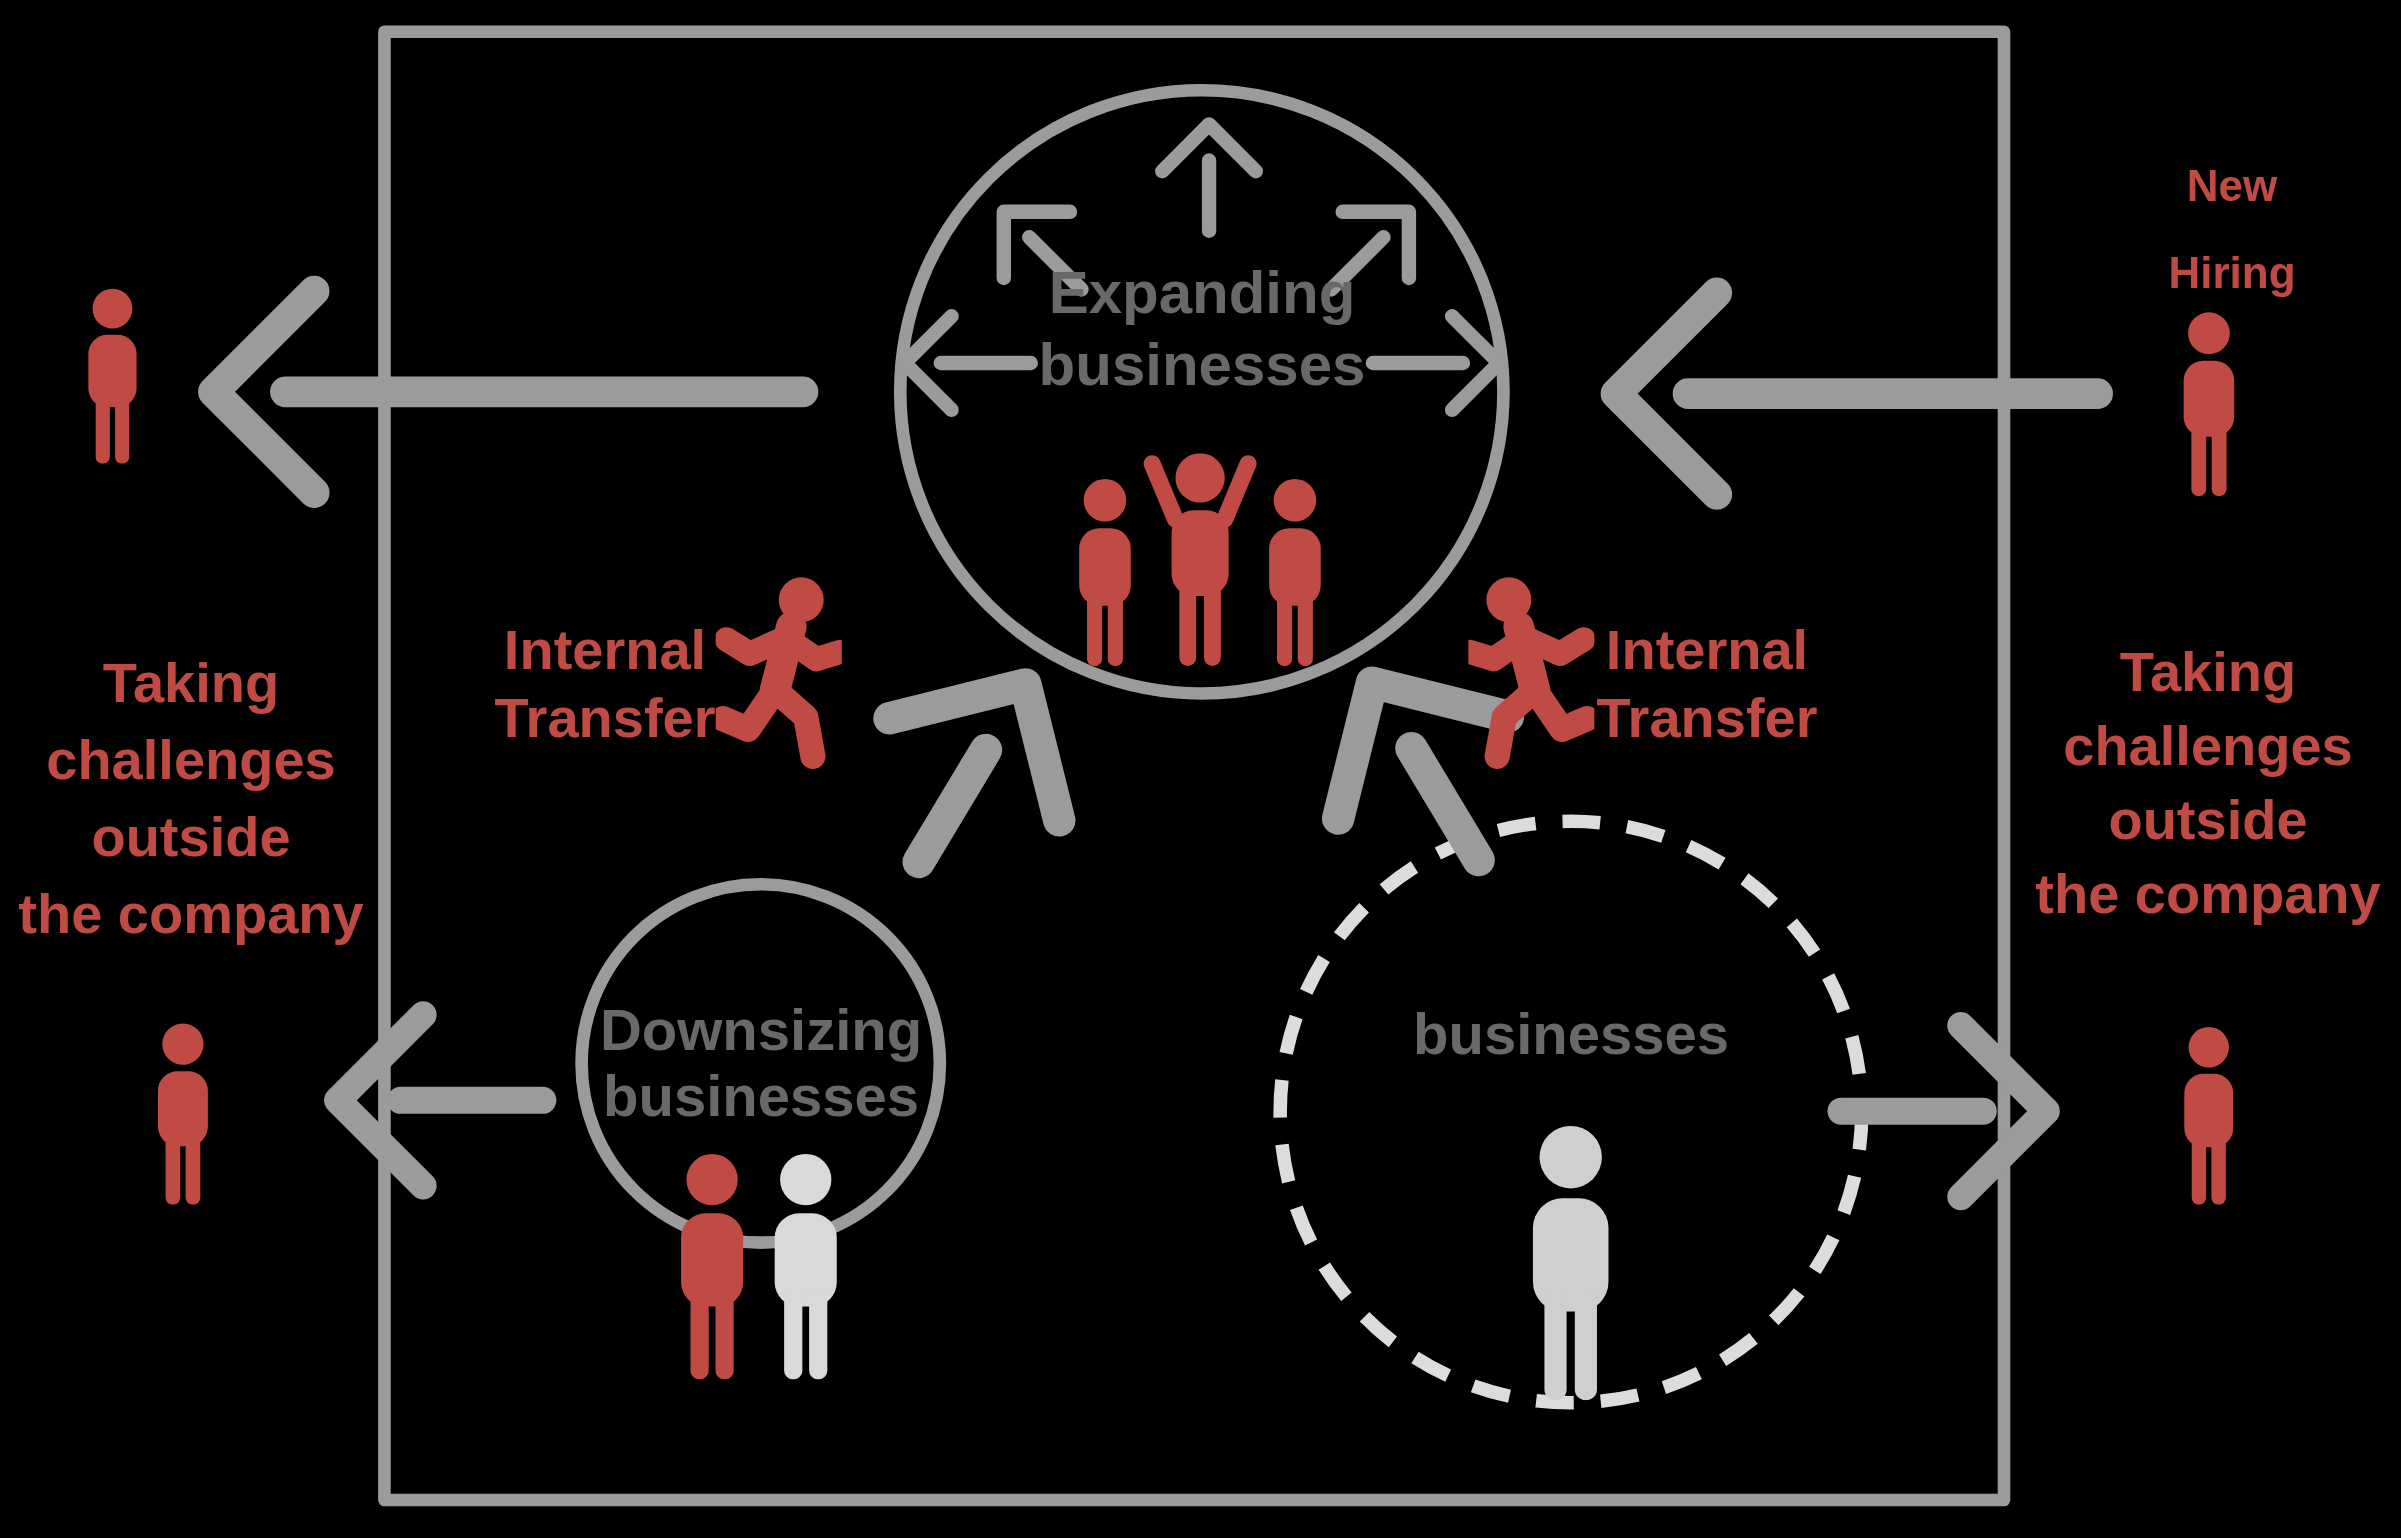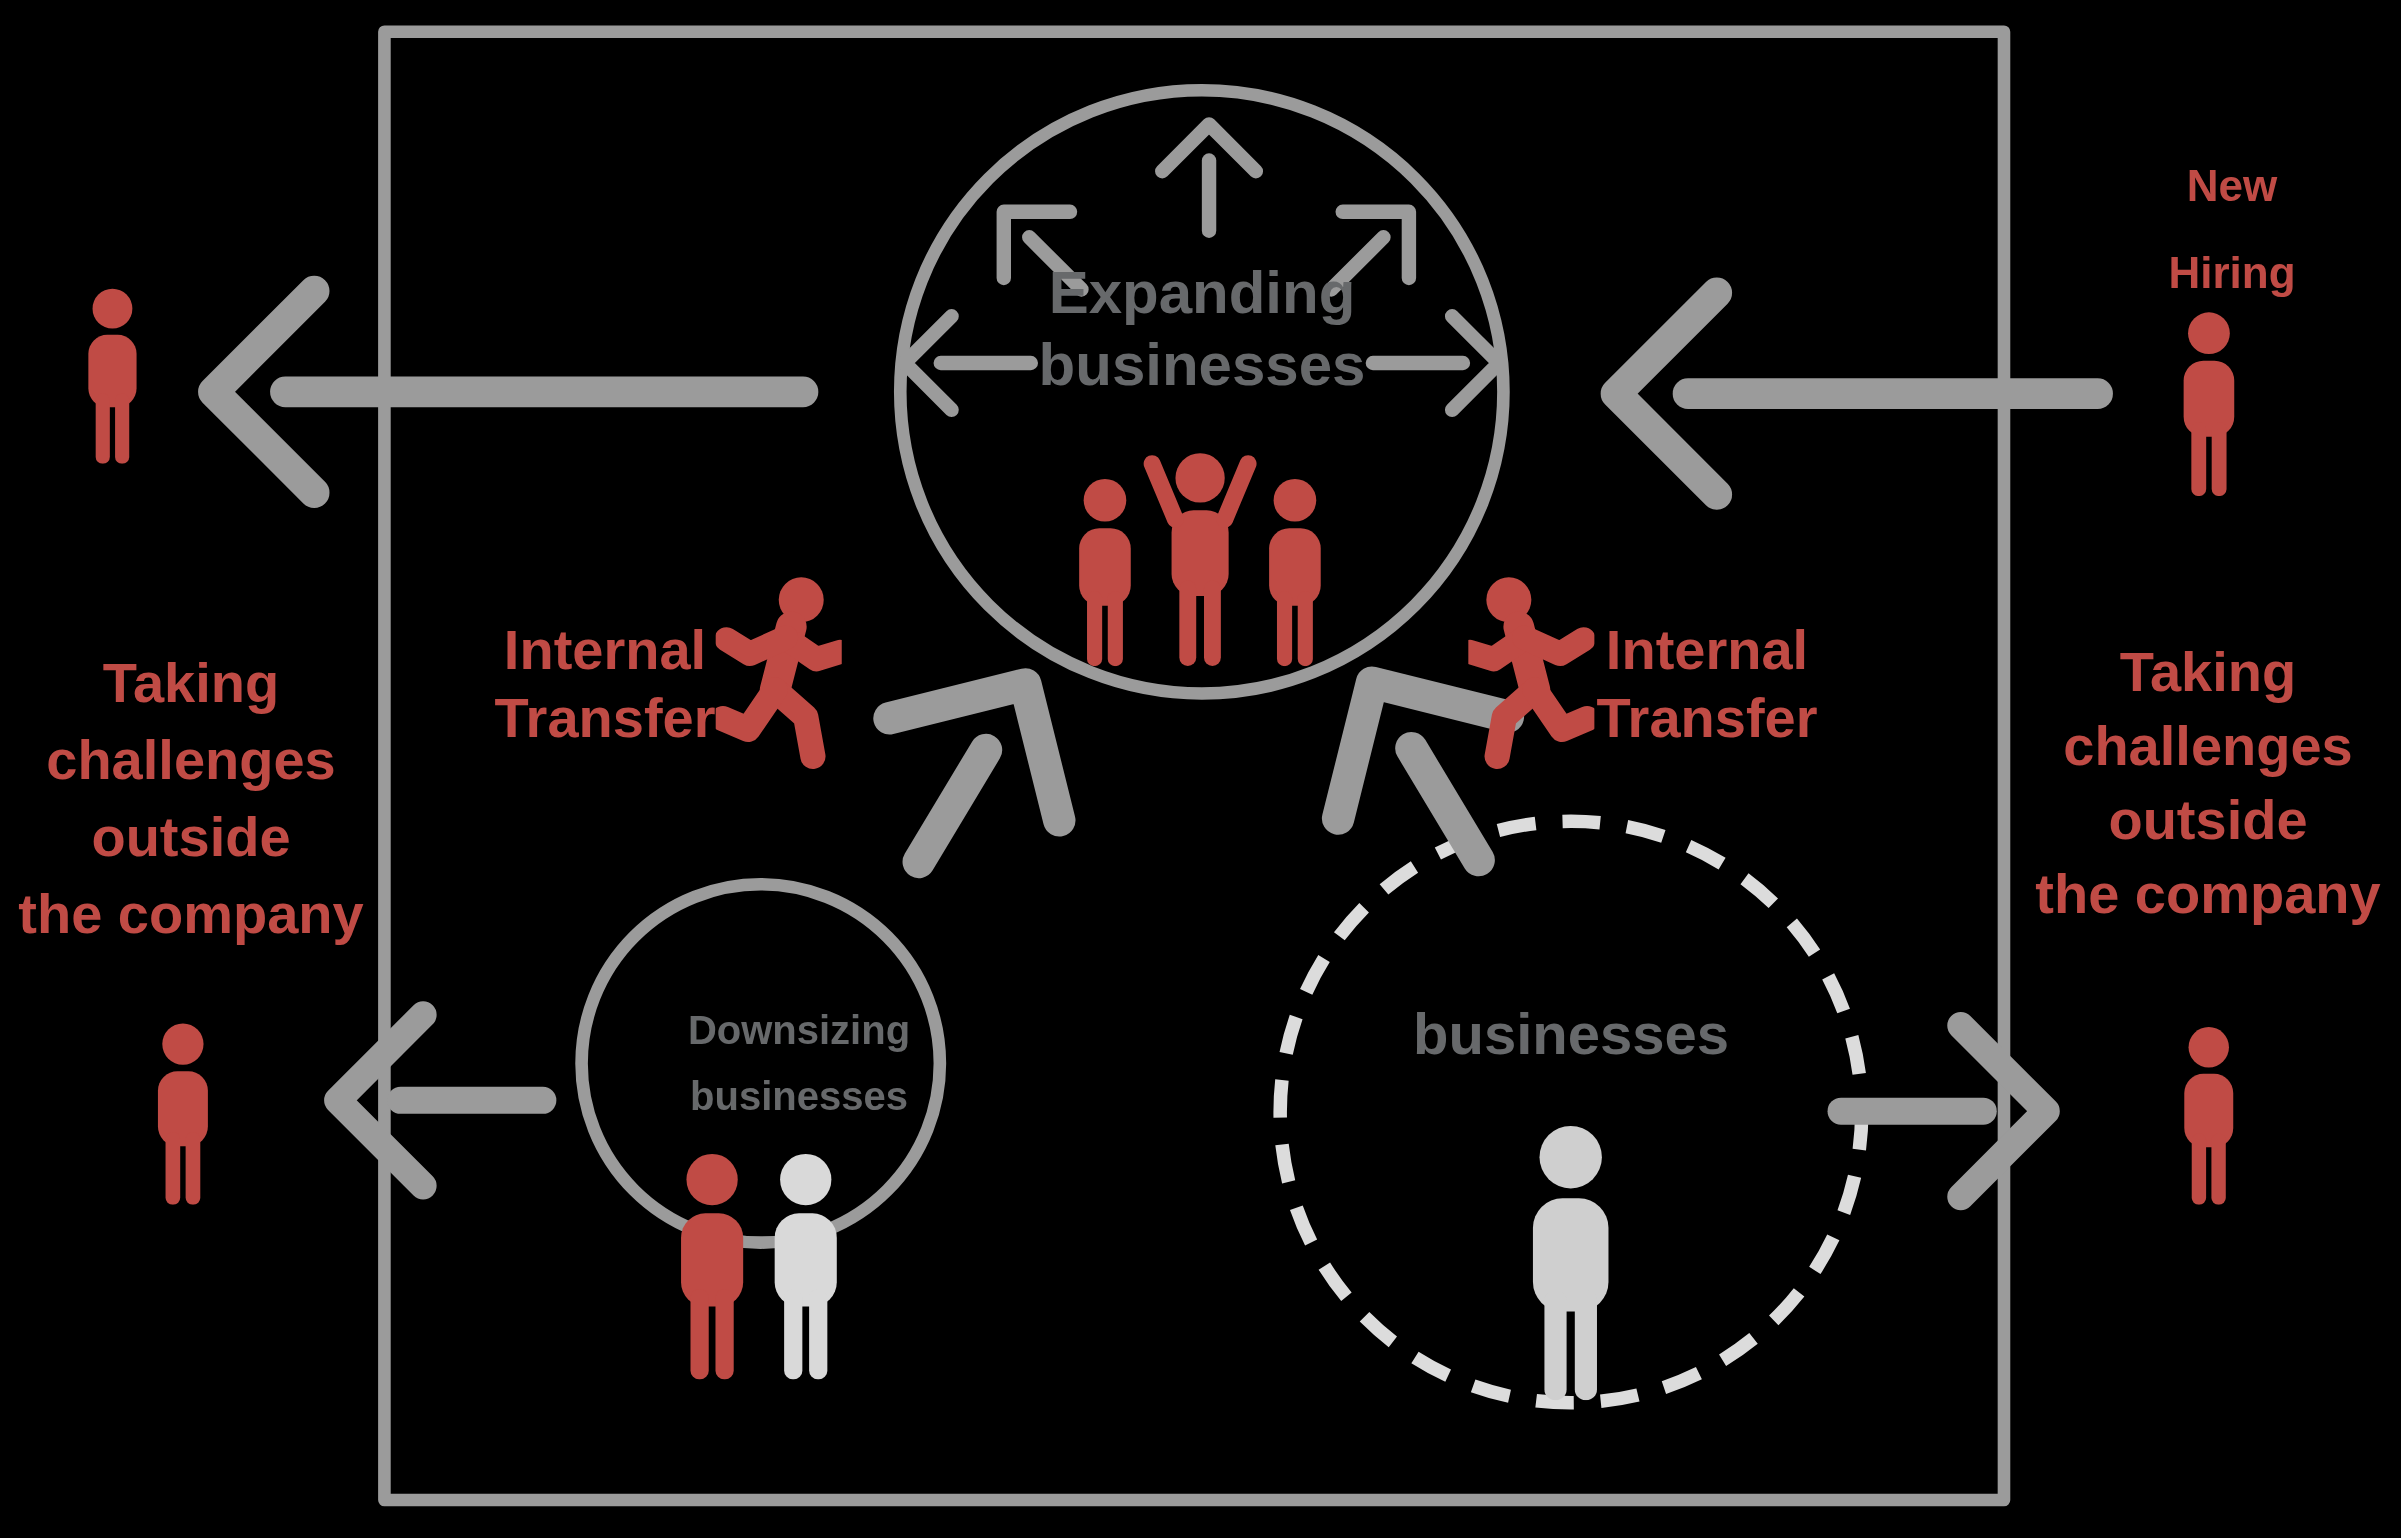--- a/index.html
+++ b/index.html
@@ -161,21 +161,21 @@
     <g class="person-red" transform="translate(1771,638) scale(-1,1)">
       <use href="#sym-runner" width="140" height="220"></use>
     </g>
   </svg>
 
   <div class="label gray" style="left:1202px;top:329px;font-size:60px;line-height:72px;">
     <div>Expanding</div>
     <div>businesses</div>
   </div>
 
-  <div class="label gray" style="left:799px;top:1063px;font-size:40px;line-height:66px;text-align:center;">
+  <div class="label gray" style="left:761px;top:1063px;font-size:58px;line-height:66px;text-align:center;">
     <div>Downsizing</div>
     <div>businesses</div>
   </div>
 
   <div class="label gray" style="left:1571px;top:1034px;font-size:58px;line-height:76px;">
     <div>businesses</div>
   </div>
 
   <div class="label red" style="left:605px;top:684px;font-size:56px;line-height:68px;">
     <div>Internal</div>

